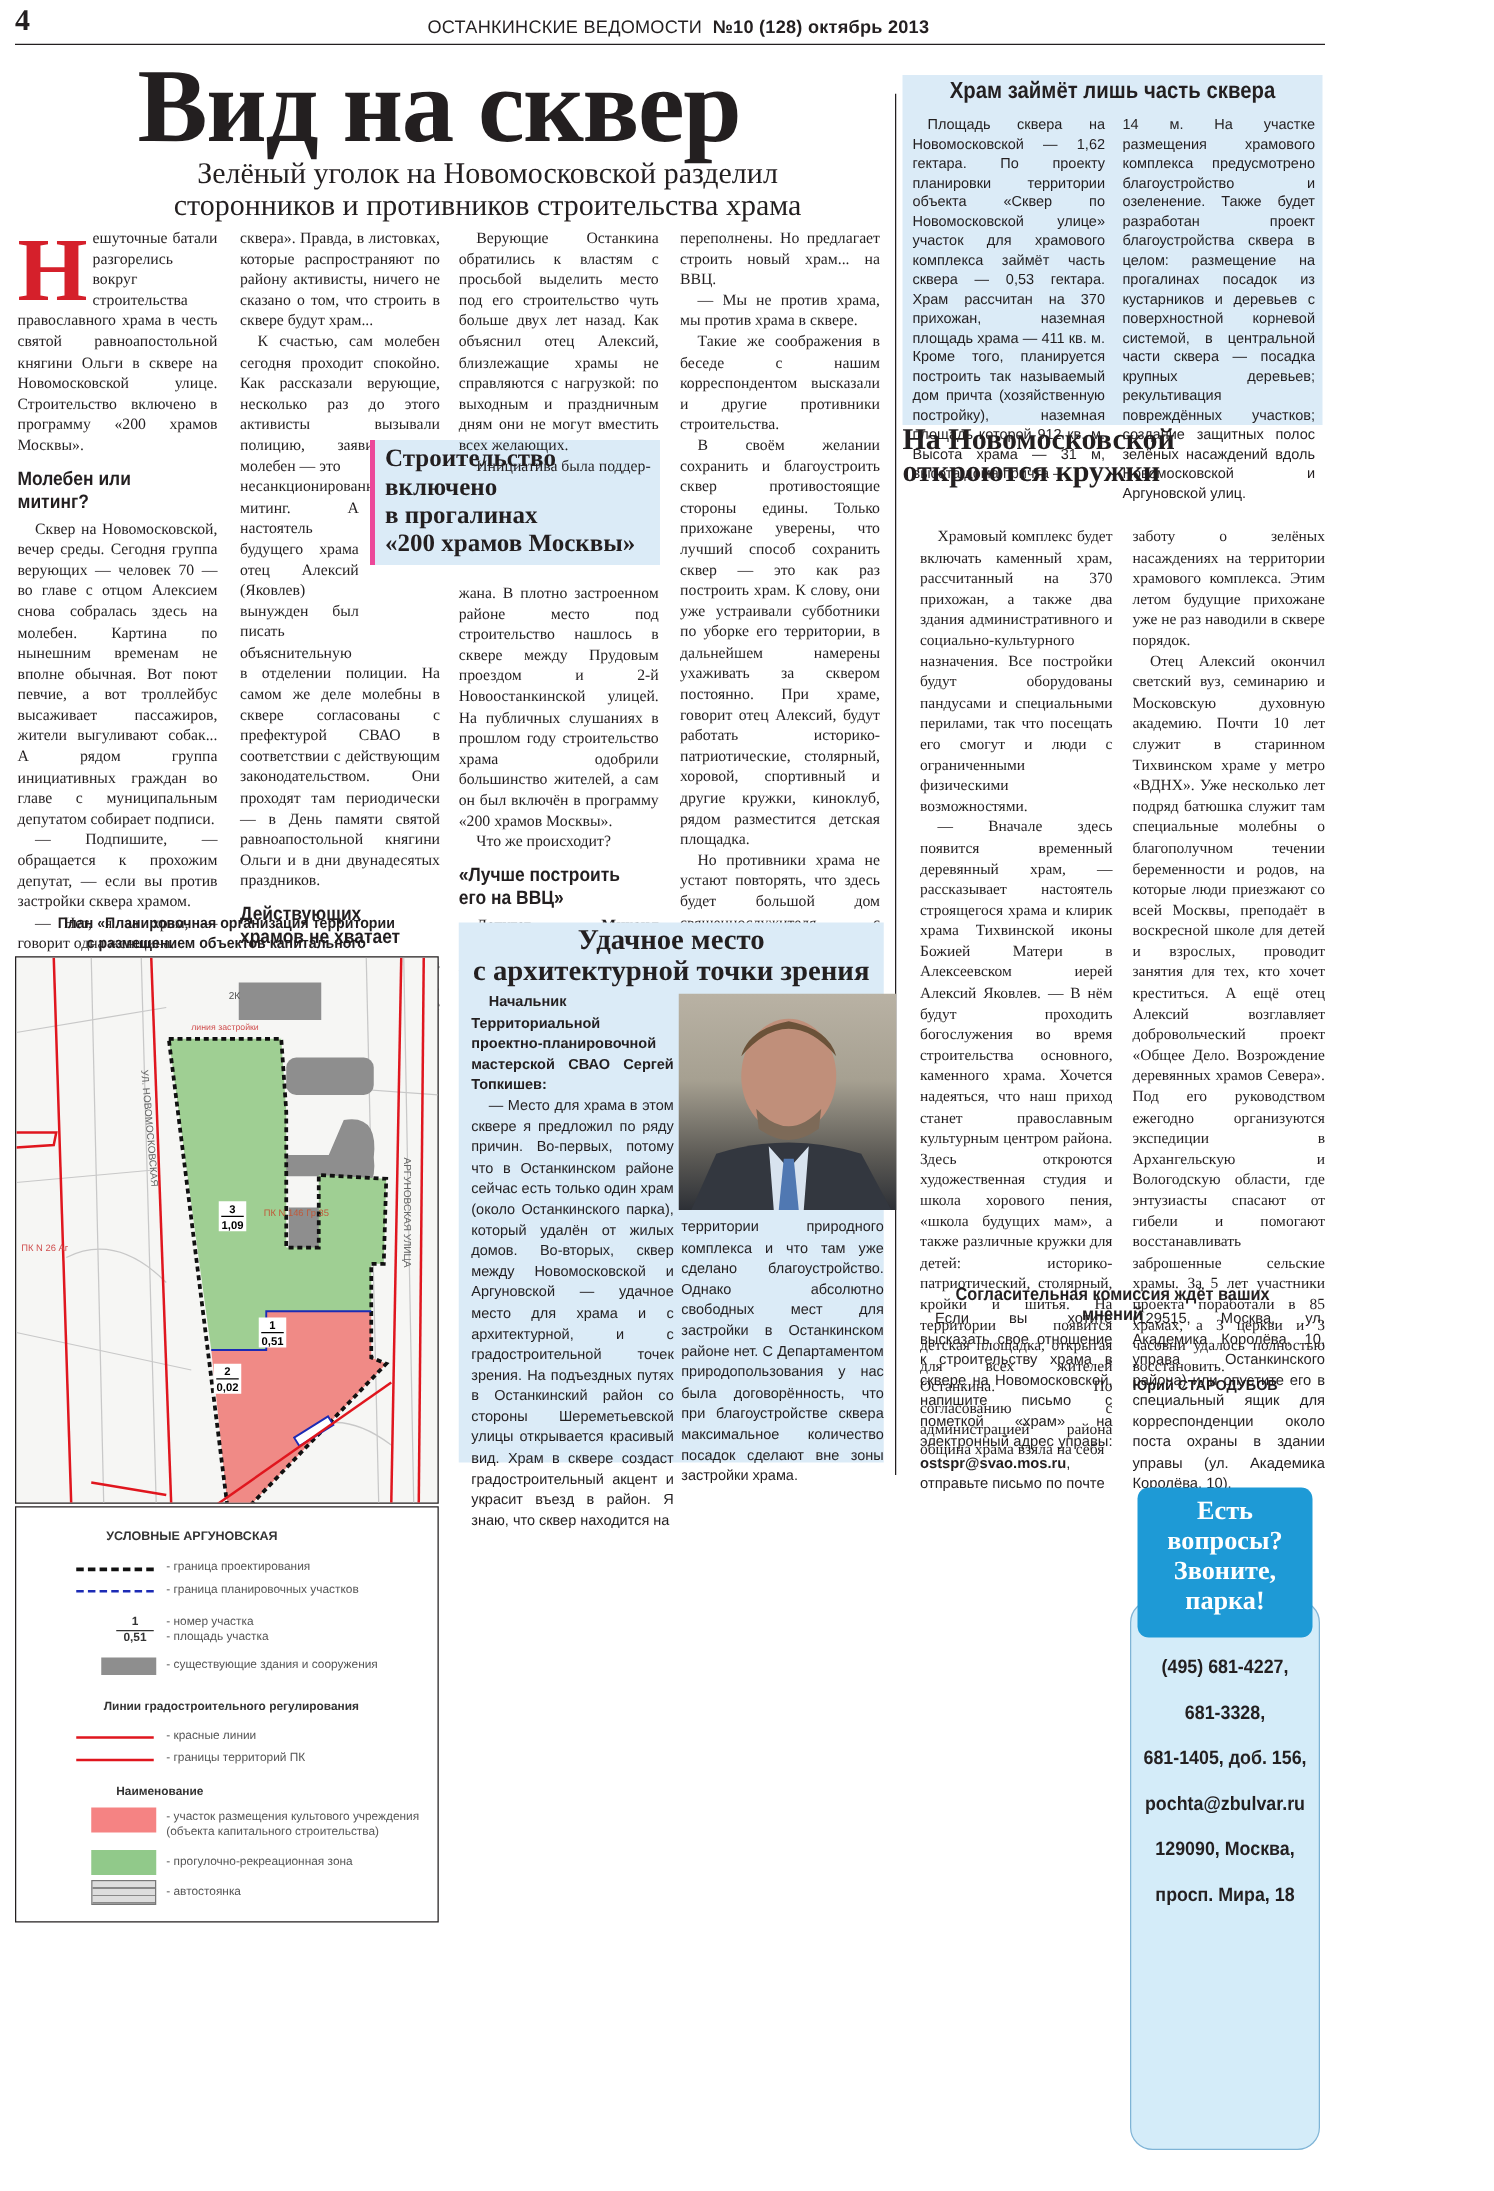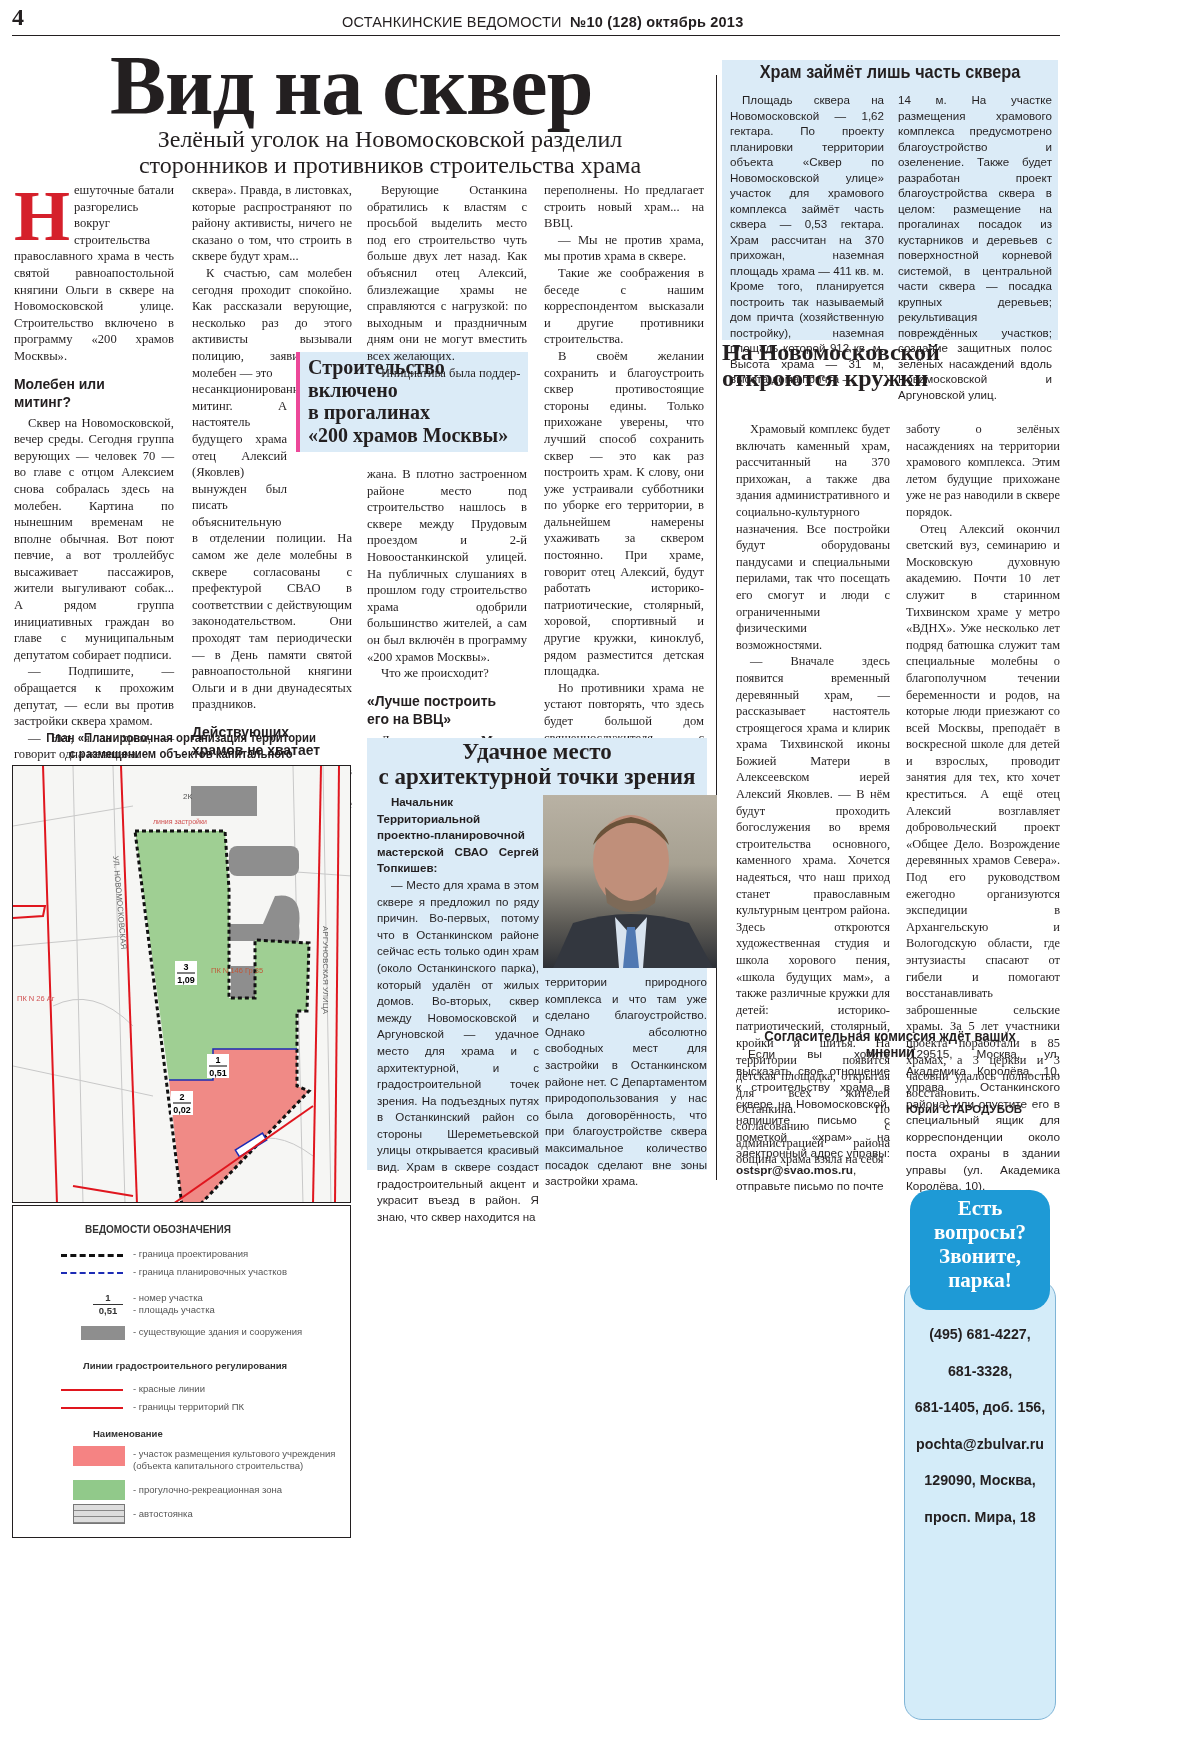--- a/index.html
+++ b/index.html
@@ -185,21 +185,21 @@
       <text x="169" y="347">0,02</text>
       <rect x="162" y="195" width="22" height="24" fill="#fff"></rect>
       <text x="173" y="204">3</text>
       <line x1="164" y1="207" x2="182" y2="207" stroke="#000"></line>
       <text x="173" y="217">1,09</text>
     </g>
   </svg>
 </div>
 
 <div class="abs" style="left:12px;top:1205px;width:339px;height:333px;border:1.5px solid #231f20;background:#fff">
-  <div class="abs sans" style="left:72px;top:18px;font-size:10px;font-weight:bold;color:#333">ВЕДОМОСТИ ОБОЗНАЧЕНИЯ</div>
+  <div class="abs sans" style="left:72px;top:18px;font-size:10px;font-weight:bold;color:#333">УСЛОВНЫЕ АРГУНОВСКАЯ</div>
   <div class="abs" style="left:48px;top:48px;width:62px;border-top:3px dashed #111"></div>
   <div class="legend-row" style="left:120px;top:42px">- граница проектирования</div>
   <div class="abs" style="left:48px;top:66px;width:62px;border-top:2px dashed #1c2bb5"></div>
   <div class="legend-row" style="left:120px;top:60px">- граница планировочных участков</div>
   <div class="abs sans" style="left:80px;top:86px;width:30px;text-align:center;font-size:9.5px;font-weight:bold;color:#333;line-height:12px">
     <div style="border-bottom:1px solid #333">1</div>
     <div>0,51</div>
   </div>
   <div class="legend-row" style="left:120px;top:86px">- номер участка</div>
   <div class="legend-row" style="left:120px;top:98px">- площадь участка</div>
@@ -215,21 +215,21 @@
   <div class="legend-row" style="left:120px;top:242px">- участок размещения культового учреждения</div>
   <div class="legend-row" style="left:120px;top:254px">(объекта капитального строительства)</div>
   <div class="abs" style="left:60px;top:274px;width:52px;height:20px;background:#91c98a"></div>
   <div class="legend-row" style="left:120px;top:278px">- прогулочно-рекреационная зона</div>
   <div class="abs" style="left:60px;top:298px;width:52px;height:20px;background:repeating-linear-gradient(180deg,#ddd 0 5px,#888 5px 6px);border:1px solid #777"></div>
   <div class="legend-row" style="left:120px;top:302px">- автостоянка</div>
 </div>
 
 <div class="abs" style="left:904px;top:1190px;width:152px;height:552px">
   <div class="abs" style="left:0;top:90px;width:152px;height:440px;background:#d4ecf9;border:1px solid #7fb4d6;border-radius:18px"></div>
-  <div class="abs serif" style="left:6px;top:0;width:140px;height:120px;background:#1e9ad6;border-radius:20px;color:#fff;text-align:center;font-weight:bold;font-size:21px;line-height:24px;padding-top:6px">
+  <div class="abs serif" style="left:6px;top:0;width:140px;height:120px;background:#1e9ad6;border-radius:9px;color:#fff;text-align:center;font-weight:bold;font-size:21px;line-height:24px;padding-top:6px">
     <div>Есть</div>
     <div>вопросы?</div>
     <div>Звоните,</div>
     <div>парка!</div>
   </div>
   <div class="abs sans" style="left:0;top:126px;width:152px;text-align:center;font-weight:bold;font-size:15.5px;line-height:36.5px;transform:scaleX(.92)">
     <div>(495) 681-4227,</div>
     <div>681-3328,</div>
     <div>681-1405, доб. 156,</div>
     <div>pochta@zbulvar.ru</div>

